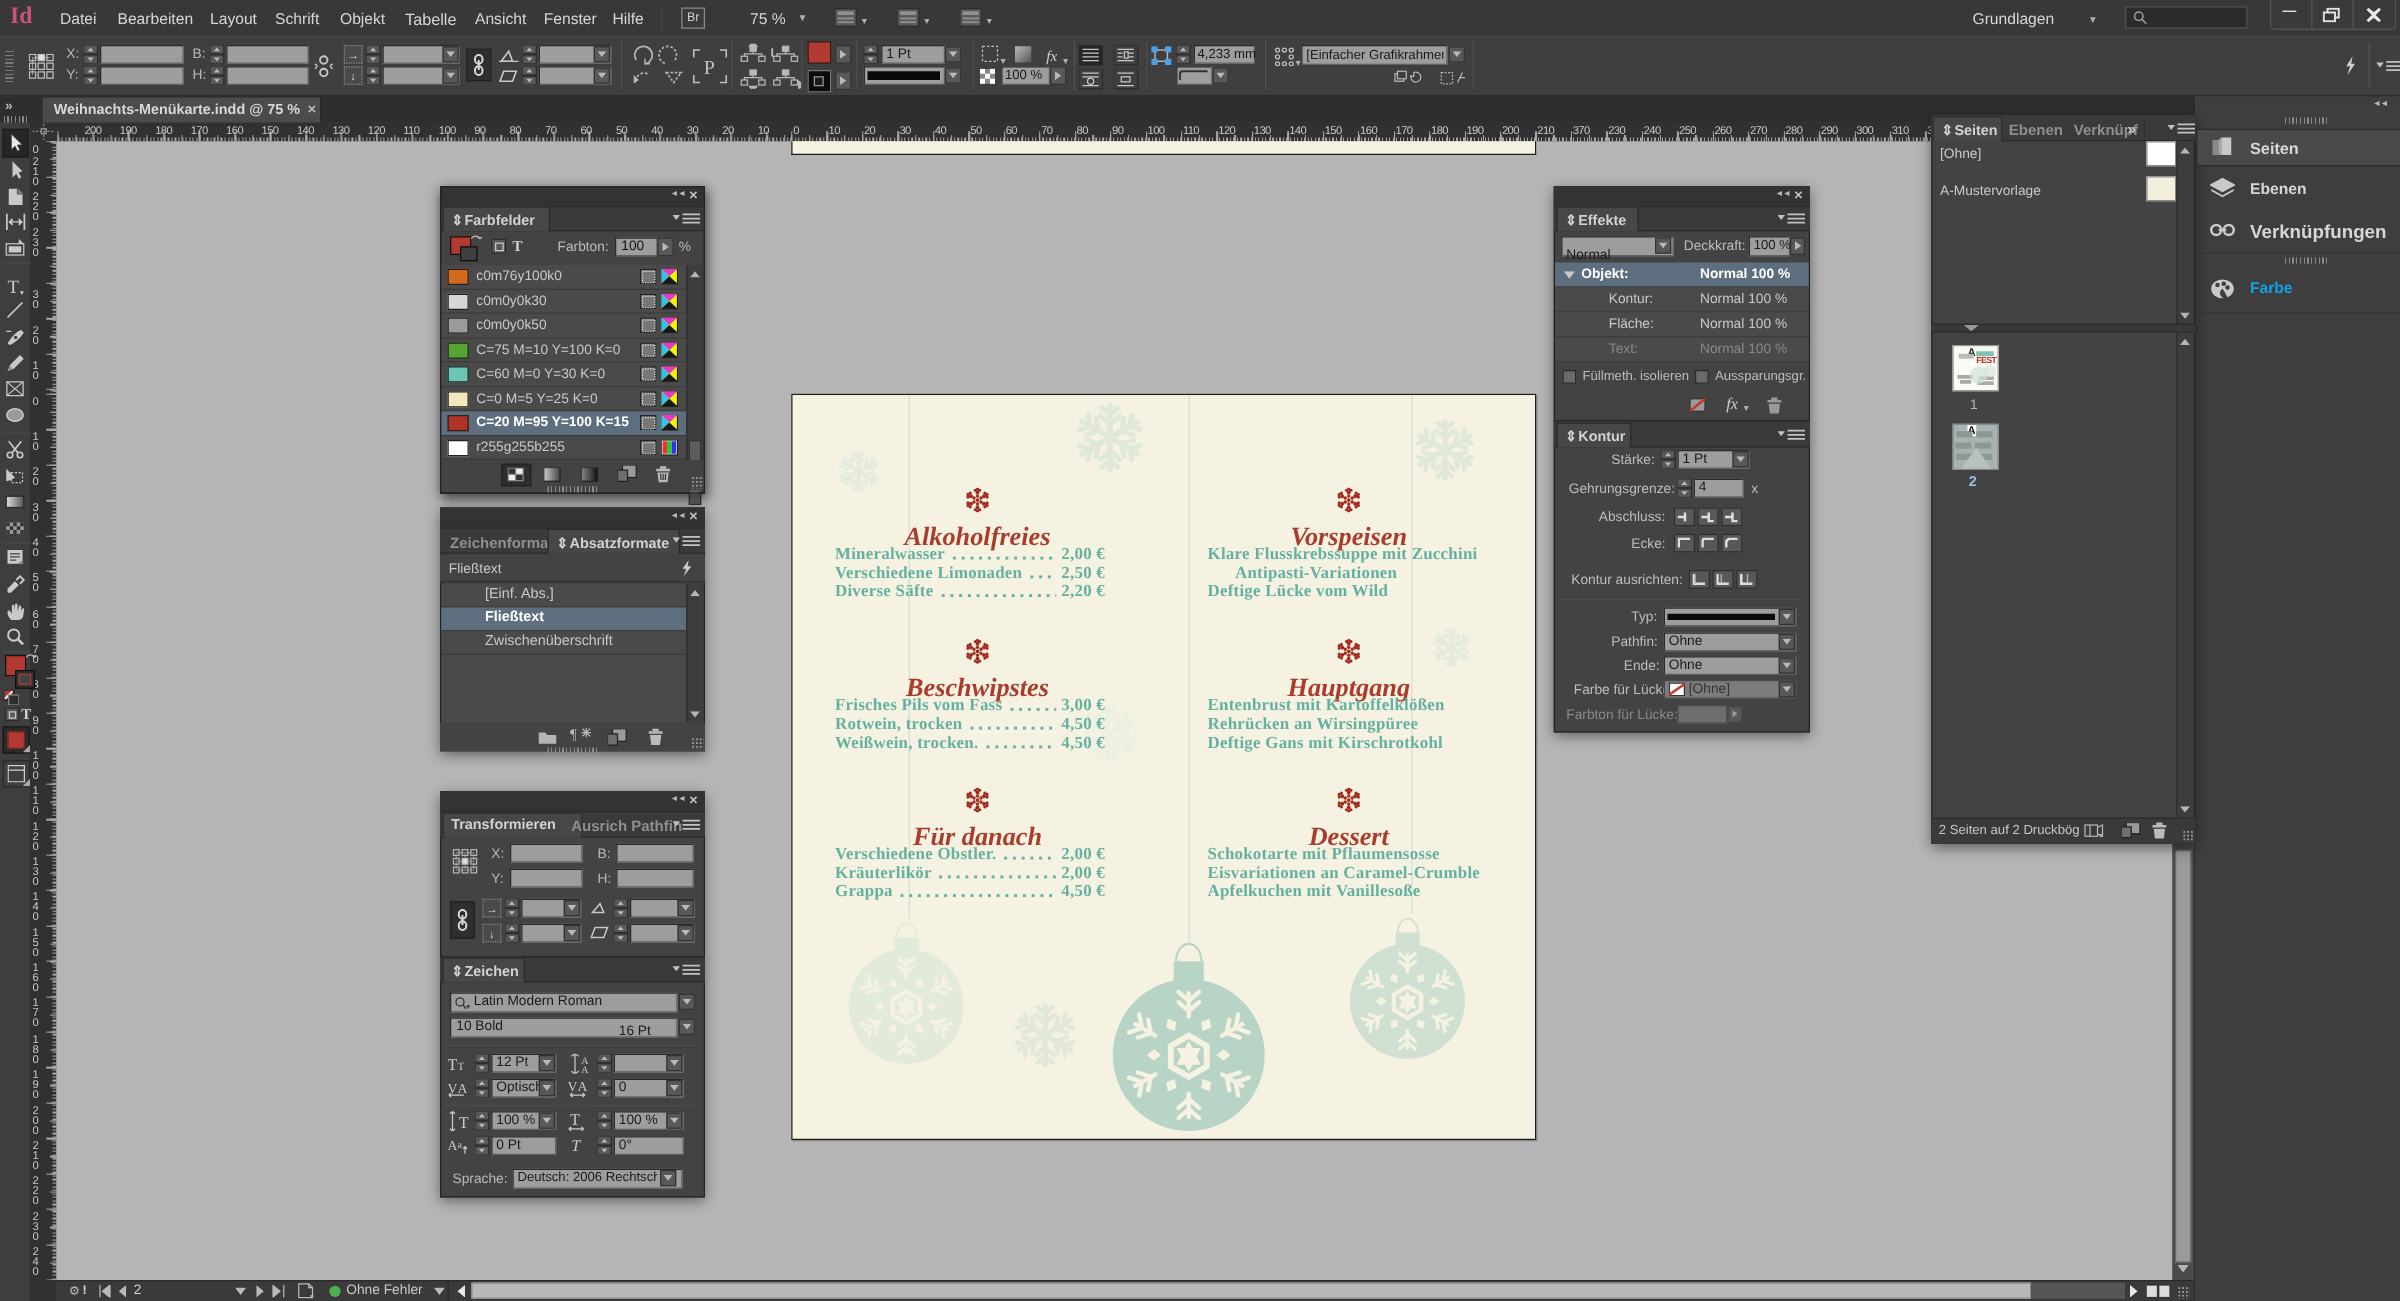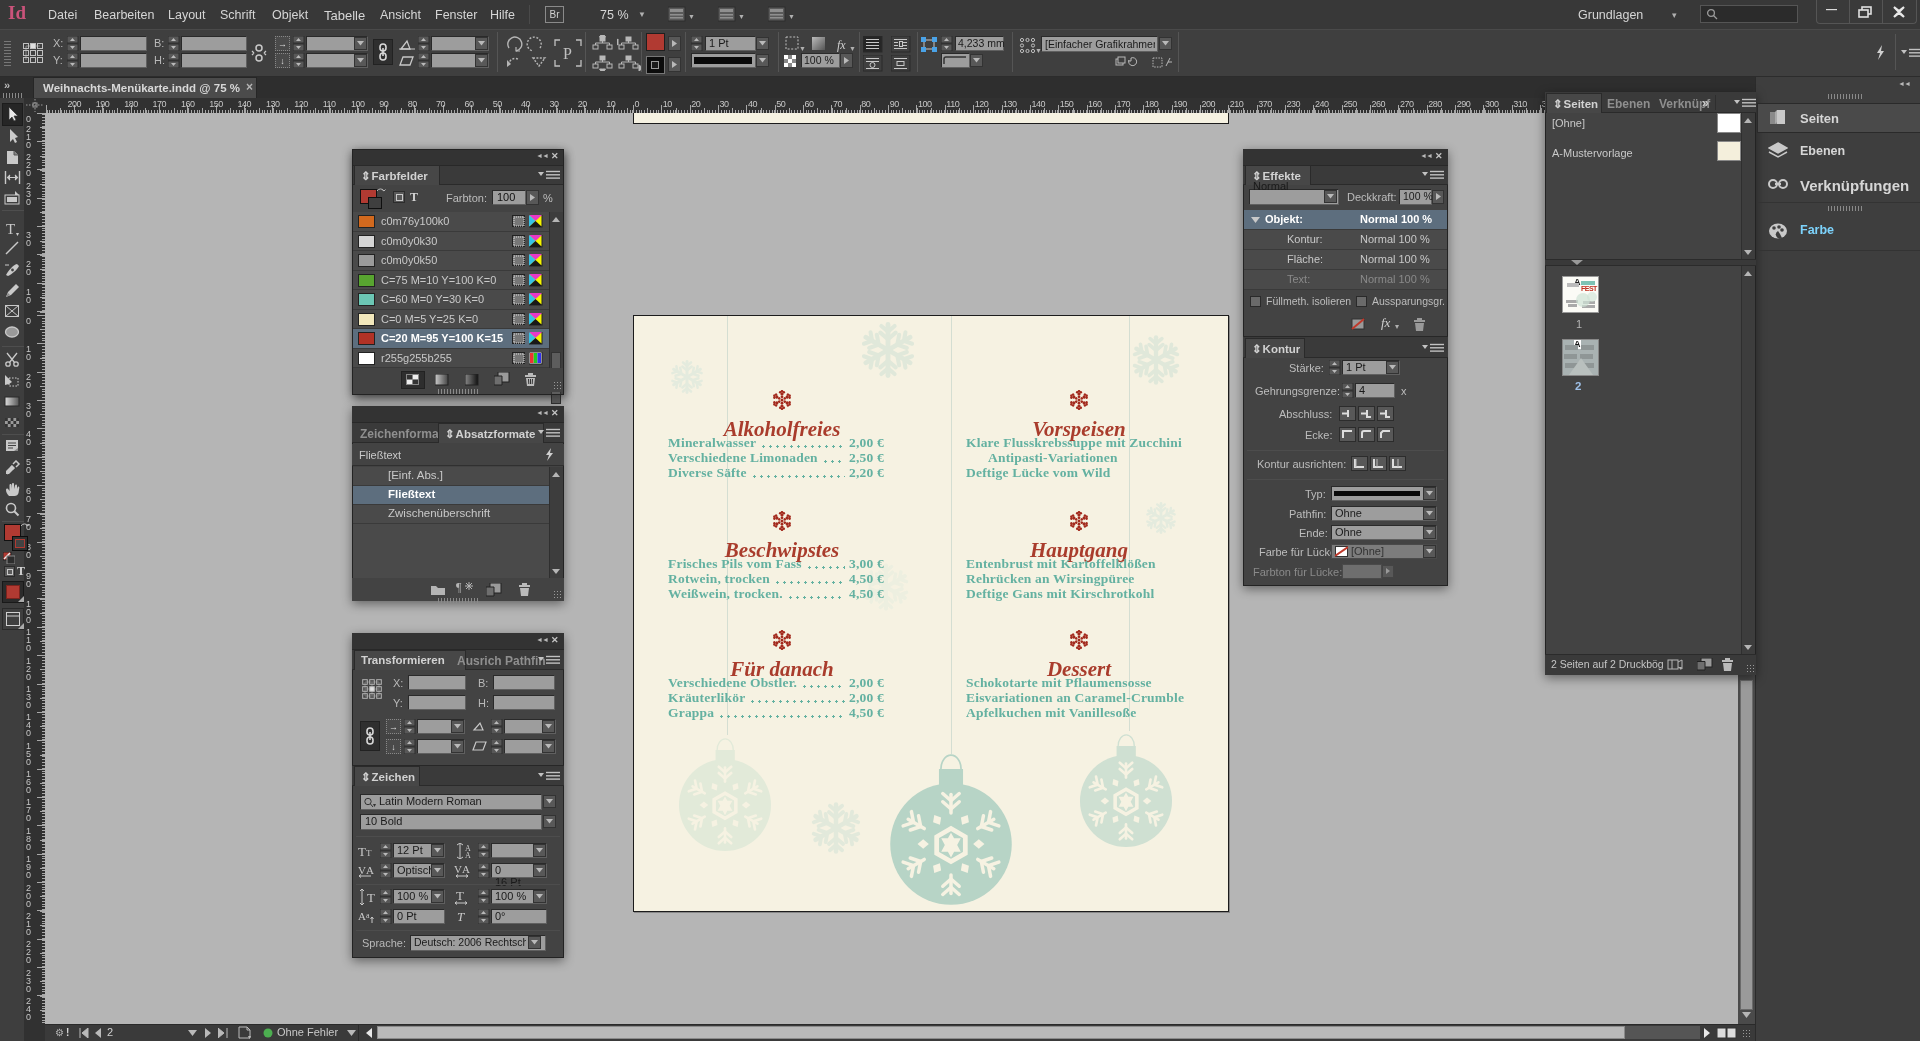--- a/index.html
+++ b/index.html
@@ -1684,21 +1684,21 @@
       <path d="M3 2 l3 -2 l3 2 M3 14 l3 2 l3 -2 M6 0 v16" stroke="#c9c9c9" fill="none"></path>
       <text x="11" y="8" font-size="8" font-family="Liberation Serif" fill="#c9c9c9">A</text>
       <text x="11" y="15" font-size="8" font-family="Liberation Serif" fill="#c9c9c9">A</text>
     </svg>
 <svg class="abs" style="left:478px;top:843px;" width="12" height="15">
       <rect x="0" y="0" width="11" height="7" fill="#585858" stroke="#2e2e2e"></rect>
       <rect x="0" y="8" width="11" height="7" fill="#585858" stroke="#2e2e2e"></rect>
       <path d="M5.5 2 l2.5 3 h-5 z M5.5 13 l2.5 -3 h-5 z" fill="#b9b9b9"></path>
     </svg>
 <div class="abs fld" style="left:491px;top:843px;width:56px;height:15px;"></div>
-<div class="abs" style="left:495px;top:876px;font-size:11px;color:#1a1a1a;font-weight:normal;white-space:nowrap;">16 Pt</div>
+<div class="abs" style="left:495px;top:819px;font-size:11px;color:#1a1a1a;font-weight:normal;white-space:nowrap;">16 Pt</div>
 <div class="abs" style="left:533px;top:844px;width:13px;height:13px;background:#585858;border:1px solid #333;"></div>
 <svg class="abs" style="left:536px;top:848px;" width="8" height="6">
       <path d="M0 0 h7 l-3.5 4.5 z" fill="#b9b9b9"></path>
     </svg>
 <svg class="abs" style="left:358px;top:863px;" width="20" height="16">
       <text x="0" y="11" font-size="11" font-family="Liberation Serif" fill="#c9c9c9">V</text>
       <text x="8" y="11" font-size="11" font-family="Liberation Serif" fill="#c9c9c9">A</text>
       <path d="M1 13 h12 M1 13 l2 -1.5 M1 13 l2 1.5" stroke="#c9c9c9" fill="none"></path>
     </svg>
 <svg class="abs" style="left:380px;top:863px;" width="12" height="15">
@@ -1797,21 +1797,21 @@
 <div class="abs" style="left:1245px;top:165px;width:66.2px;height:20px;background:#474747;border:1px solid #2a2a2a;border-bottom:none;color:#d2d2d2;font-size:11.5px;font-weight:bold;padding:3px 0 0 6px;white-space:nowrap;overflow:hidden;">⇕ Effekte</div>
 <svg class="abs" style="left:1422px;top:170px;" width="22" height="11">
       <path d="M0 2 l3 4 l3 -4 z" fill="#c2c2c2"></path>
       <g stroke="#c2c2c2" stroke-width="1.4">
         <line x1="8" y1="1.5" x2="22" y2="1.5"></line>
         <line x1="8" y1="4.8" x2="22" y2="4.8"></line>
         <line x1="8" y1="8.1" x2="22" y2="8.1"></line>
       </g>
     </svg>
 <div class="abs fld" style="left:1249px;top:189px;width:90px;height:16px;"></div>
-<div class="abs" style="left:1253px;top:180px;font-size:11px;color:#1a1a1a;font-weight:normal;white-space:nowrap;">Normal</div>
+<div class="abs" style="left:1253px;top:198px;font-size:11px;color:#1a1a1a;font-weight:normal;white-space:nowrap;">Normal</div>
 <div class="abs" style="left:1324px;top:190px;width:13px;height:13px;background:#585858;border:1px solid #333;"></div>
 <svg class="abs" style="left:1327px;top:194px;" width="8" height="6">
       <path d="M0 0 h7 l-3.5 4.5 z" fill="#b9b9b9"></path>
     </svg>
 <div class="abs" style="left:1347px;top:191px;font-size:11px;color:#bdbdbd;font-weight:normal;white-space:nowrap;">Deckkraft:</div>
 <div class="abs fld" style="left:1399px;top:189px;width:33px;height:16px;"></div>
 <div class="abs" style="left:1403px;top:190px;font-size:10.5px;color:#1a1a1a;font-weight:normal;white-space:nowrap;">100 %</div>
 <div class="abs" style="left:1432px;top:190px;width:12px;height:14px;background:#585858;border:1px solid #333;"></div>
 <svg class="abs" style="left:1435px;top:193px;" width="7" height="8">
       <path d="M1 0 l5 3.5 l-5 3.5 z" fill="#b9b9b9"></path>
@@ -2117,14 +2117,14 @@
 <div class="hdots" style="left:1828px;top:206px;width:34px;"></div>
 <svg class="abs" style="left:1768px;top:221px;" width="20" height="18">
       <g>
         <ellipse cx="10" cy="10" rx="9" ry="7.5" fill="#c9c9c9"></ellipse>
         <circle cx="6" cy="7" r="1.8" fill="#3e3e3e"></circle>
         <circle cx="11" cy="6" r="1.8" fill="#3e3e3e"></circle>
         <circle cx="14" cy="9" r="1.8" fill="#3e3e3e"></circle>
         <path d="M10 10 a4 4 0 0 0 4 7 l-2 -4 z" fill="#3e3e3e"></path>
       </g>
     </svg>
-<div class="abs" style="left:1800px;top:223px;font-size:12.5px;color:#7dd3fc;font-weight:bold;white-space:nowrap;">Farbe</div>
+<div class="abs" style="left:1800px;top:223px;font-size:12.5px;color:#0ea5e9;font-weight:bold;white-space:nowrap;">Farbe</div>
 <div class="abs" style="left:1757px;top:250px;width:163px;height:1px;background:#333;"></div>
 </div>
 </body></html>

